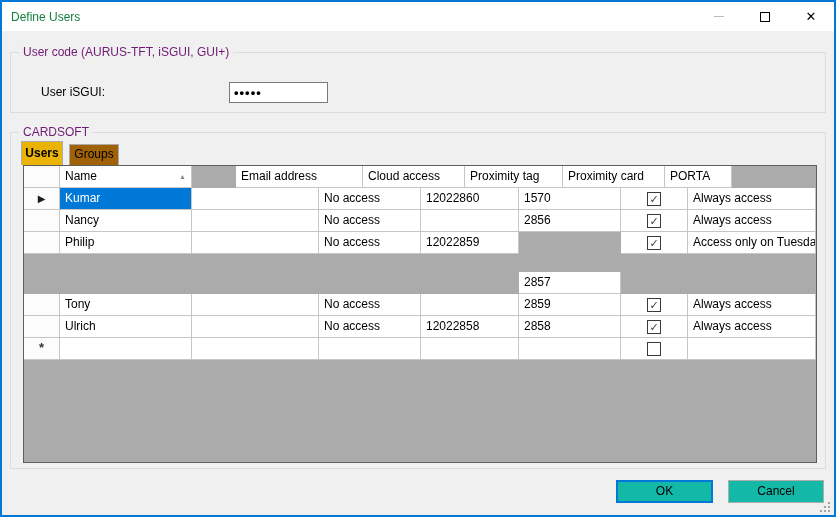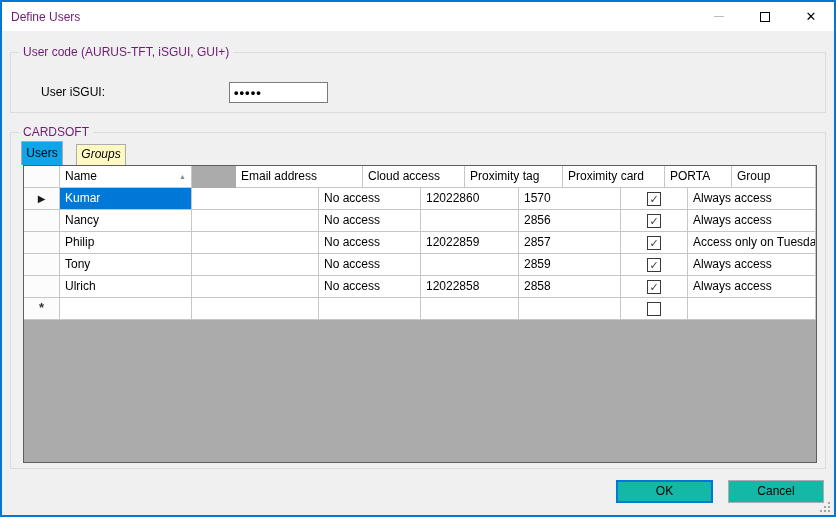--- a/index.html
+++ b/index.html
@@ -6,21 +6,21 @@
   html,body { width:836px; height:517px; }
   body { font-family:"Liberation Sans", sans-serif; font-size:12px; color:#000; }
 
   .window {
     position:relative; width:836px; height:517px;
     border:2px solid #0078d7; background:#f0f0f0; overflow:hidden;
   }
 
   
   .titlebar { display:flex; align-items:center; height:29px; background:#ffffff; }
-  .titlebar .title { padding-left:9px; flex:1; font-size:12px; color:#701a75; }
+  .titlebar .title { padding-left:9px; flex:1; font-size:12px; color:#15803d; }
   .winbtns { display:flex; height:29px; }
   .winbtn { width:46px; height:29px; display:flex; align-items:center; justify-content:center; }
   .min-glyph { width:10px; height:1px; background:#bcbcbc; }
   .max-glyph { width:10px; height:10px; border:1px solid #000; background:transparent; }
   .close-glyph { font-size:13px; color:#000; line-height:13px; }
 
   
   .dlgbody { position:relative; width:832px; height:484px; background:#f0f0f0; }
 
   .groupbox { position:absolute; border:1px solid #dcdcdc; }
@@ -35,22 +35,22 @@
     position:absolute; left:218px; top:29px; width:99px; height:21px;
     border:1px solid #7a7a7a; background:#fff; font-family:"Liberation Sans", sans-serif;
     font-size:13px; font-weight:bold; letter-spacing:1px; padding:0 4px; outline:none;
   }
 
   #group-cardsoft { left:8px; top:101px; width:816px; height:337px; }
 
   
   .tab { position:absolute; border:1px solid #acacac; border-bottom:none;
          text-align:center; font-size:12px; }
-  #tab-users { left:10px; top:8px; width:42px; height:24px; background:#0ea5e9; z-index:2; line-height:22px; }
-  #tab-groups { left:65px; top:11px; width:50px; height:21px; background:#fef9c3; line-height:19px;font-style:italic; }
+  #tab-users { left:10px; top:8px; width:42px; height:24px; background:#eab308; z-index:2; line-height:22px;font-weight:bold; }
+  #tab-groups { left:58px; top:11px; width:50px; height:21px; background:#a16207; line-height:19px; }
 
   
   #gridpanel {
     position:absolute; left:12px; top:32px; width:794px; height:298px;
     background:#ababab; border:1px solid #5e5e5e; overflow:hidden;
   }
   .grow { display:flex; }
   .gc {
     height:22px; border-right:1px solid #c6c6c6; border-bottom:1px solid #c6c6c6;
     background:#fff; padding:3px 5px; font-size:12px; overflow:hidden; white-space:nowrap;
@@ -120,21 +120,20 @@
 
       <div id="gridpanel">
         <div class="grow" id="grid-header">
             <div class="gc hc rh" style="width: 36px;"></div>
             <div class="gc hc" style="width: 132px;">Name<span class="sort">▲</span></div>
             <div class="gc hc" style="width: 127px; margin-left: 44px;">Email address</div>
             <div class="gc hc" style="width: 102px;">Cloud access</div>
             <div class="gc hc" style="width: 98px;">Proximity tag</div>
             <div class="gc hc" style="width: 102px;">Proximity card</div>
             <div class="gc hc" style="width: 67px;">PORTA</div>
-            <div class="gc hc fill-last">Group</div>
           </div>
         <div id="grid-body">
             <div class="grow">
               <div class="gc rh cur" style="width: 36px;">▶</div>
               <div class="gc sel" style="width: 132px;">Kumar</div>
               <div class="gc " style="width: 127px;"></div>
               <div class="gc " style="width: 102px;">No access</div>
               <div class="gc " style="width: 98px;">12022860</div>
               <div class="gc " style="width: 102px;">1570</div>
               <div class="gc cbcell" style="width: 67px;">
@@ -153,21 +152,21 @@
                 <span class="cb">✓</span>
               </div>
               <div class="gc fill-last">Always access</div>
             </div>
             <div class="grow">
               <div class="gc rh" style="width: 36px;"></div>
               <div class="gc " style="width: 132px;">Philip</div>
               <div class="gc " style="width: 127px;"></div>
               <div class="gc " style="width: 102px;">No access</div>
               <div class="gc " style="width: 98px;">12022859</div>
-              <div class="gc " style="width: 102px;">2857</div>
+              <div class="gc " style="width: 102px; margin-top: 40px;">2857</div>
               <div class="gc cbcell" style="width: 67px;">
                 <span class="cb">✓</span>
               </div>
               <div class="gc fill-last">Access only on Tuesday</div>
             </div>
             <div class="grow">
               <div class="gc rh" style="width: 36px;"></div>
               <div class="gc " style="width: 132px;">Tony</div>
               <div class="gc " style="width: 127px;"></div>
               <div class="gc " style="width: 102px;">No access</div>

